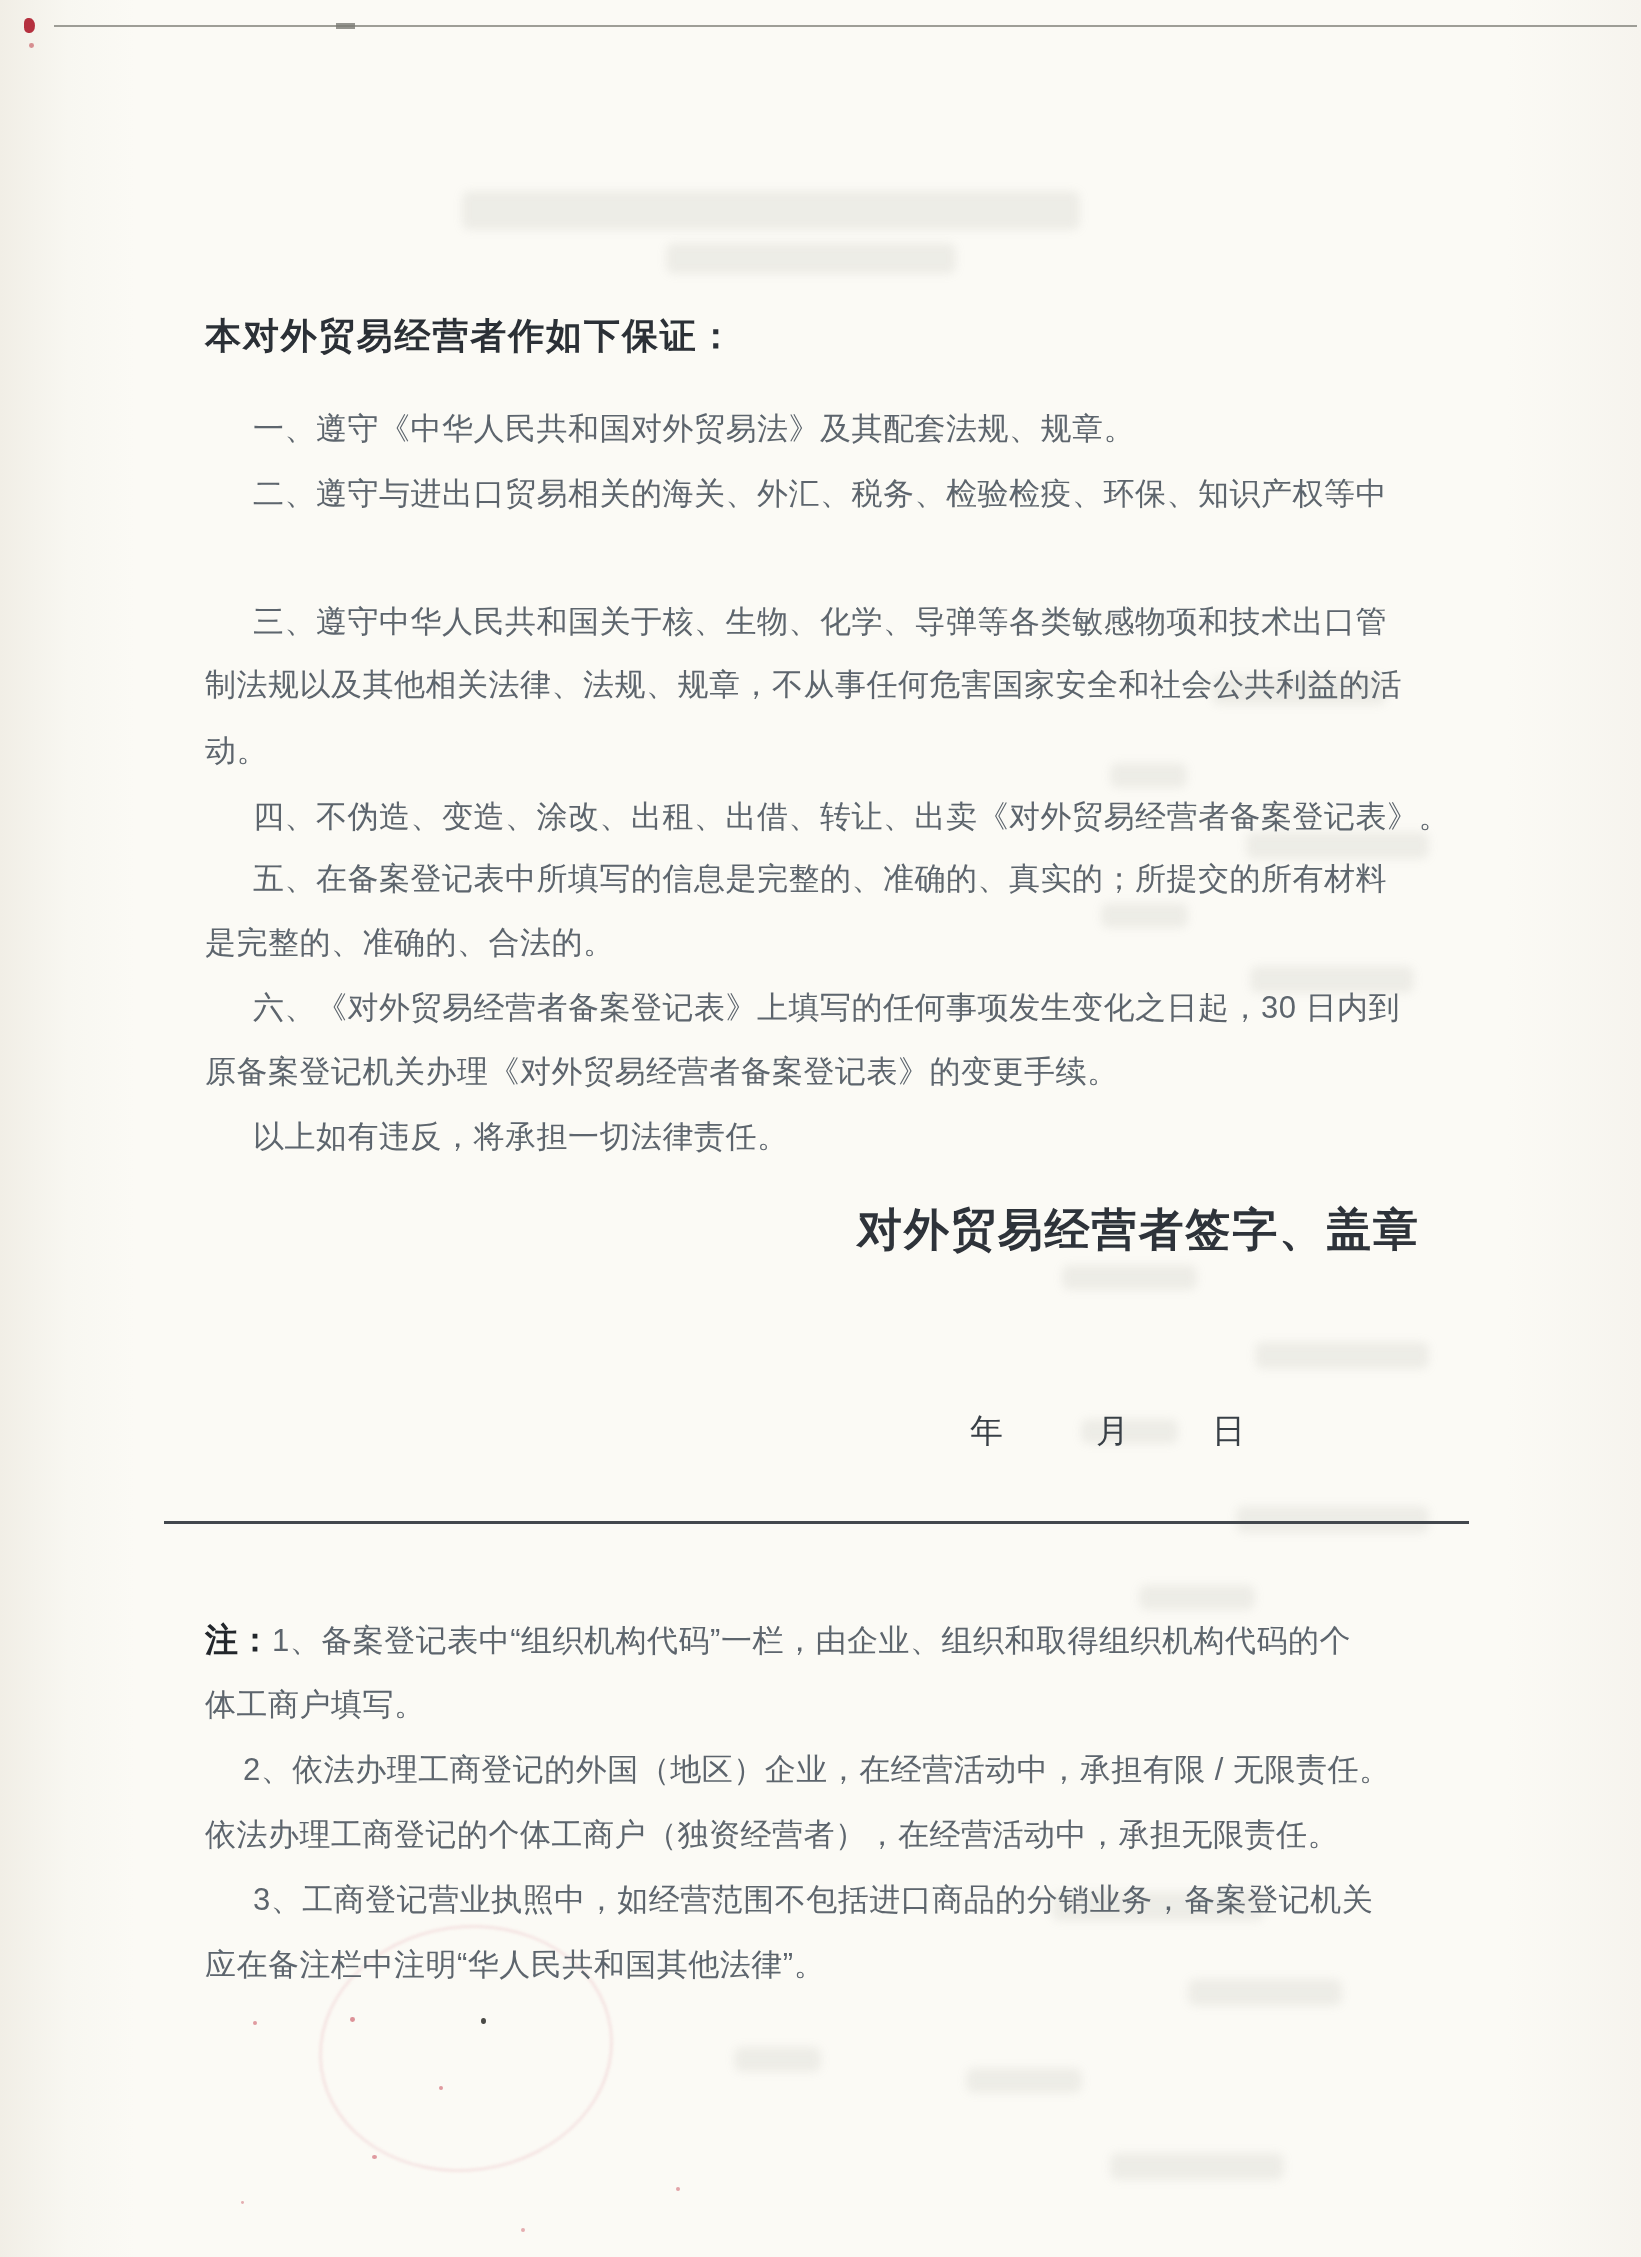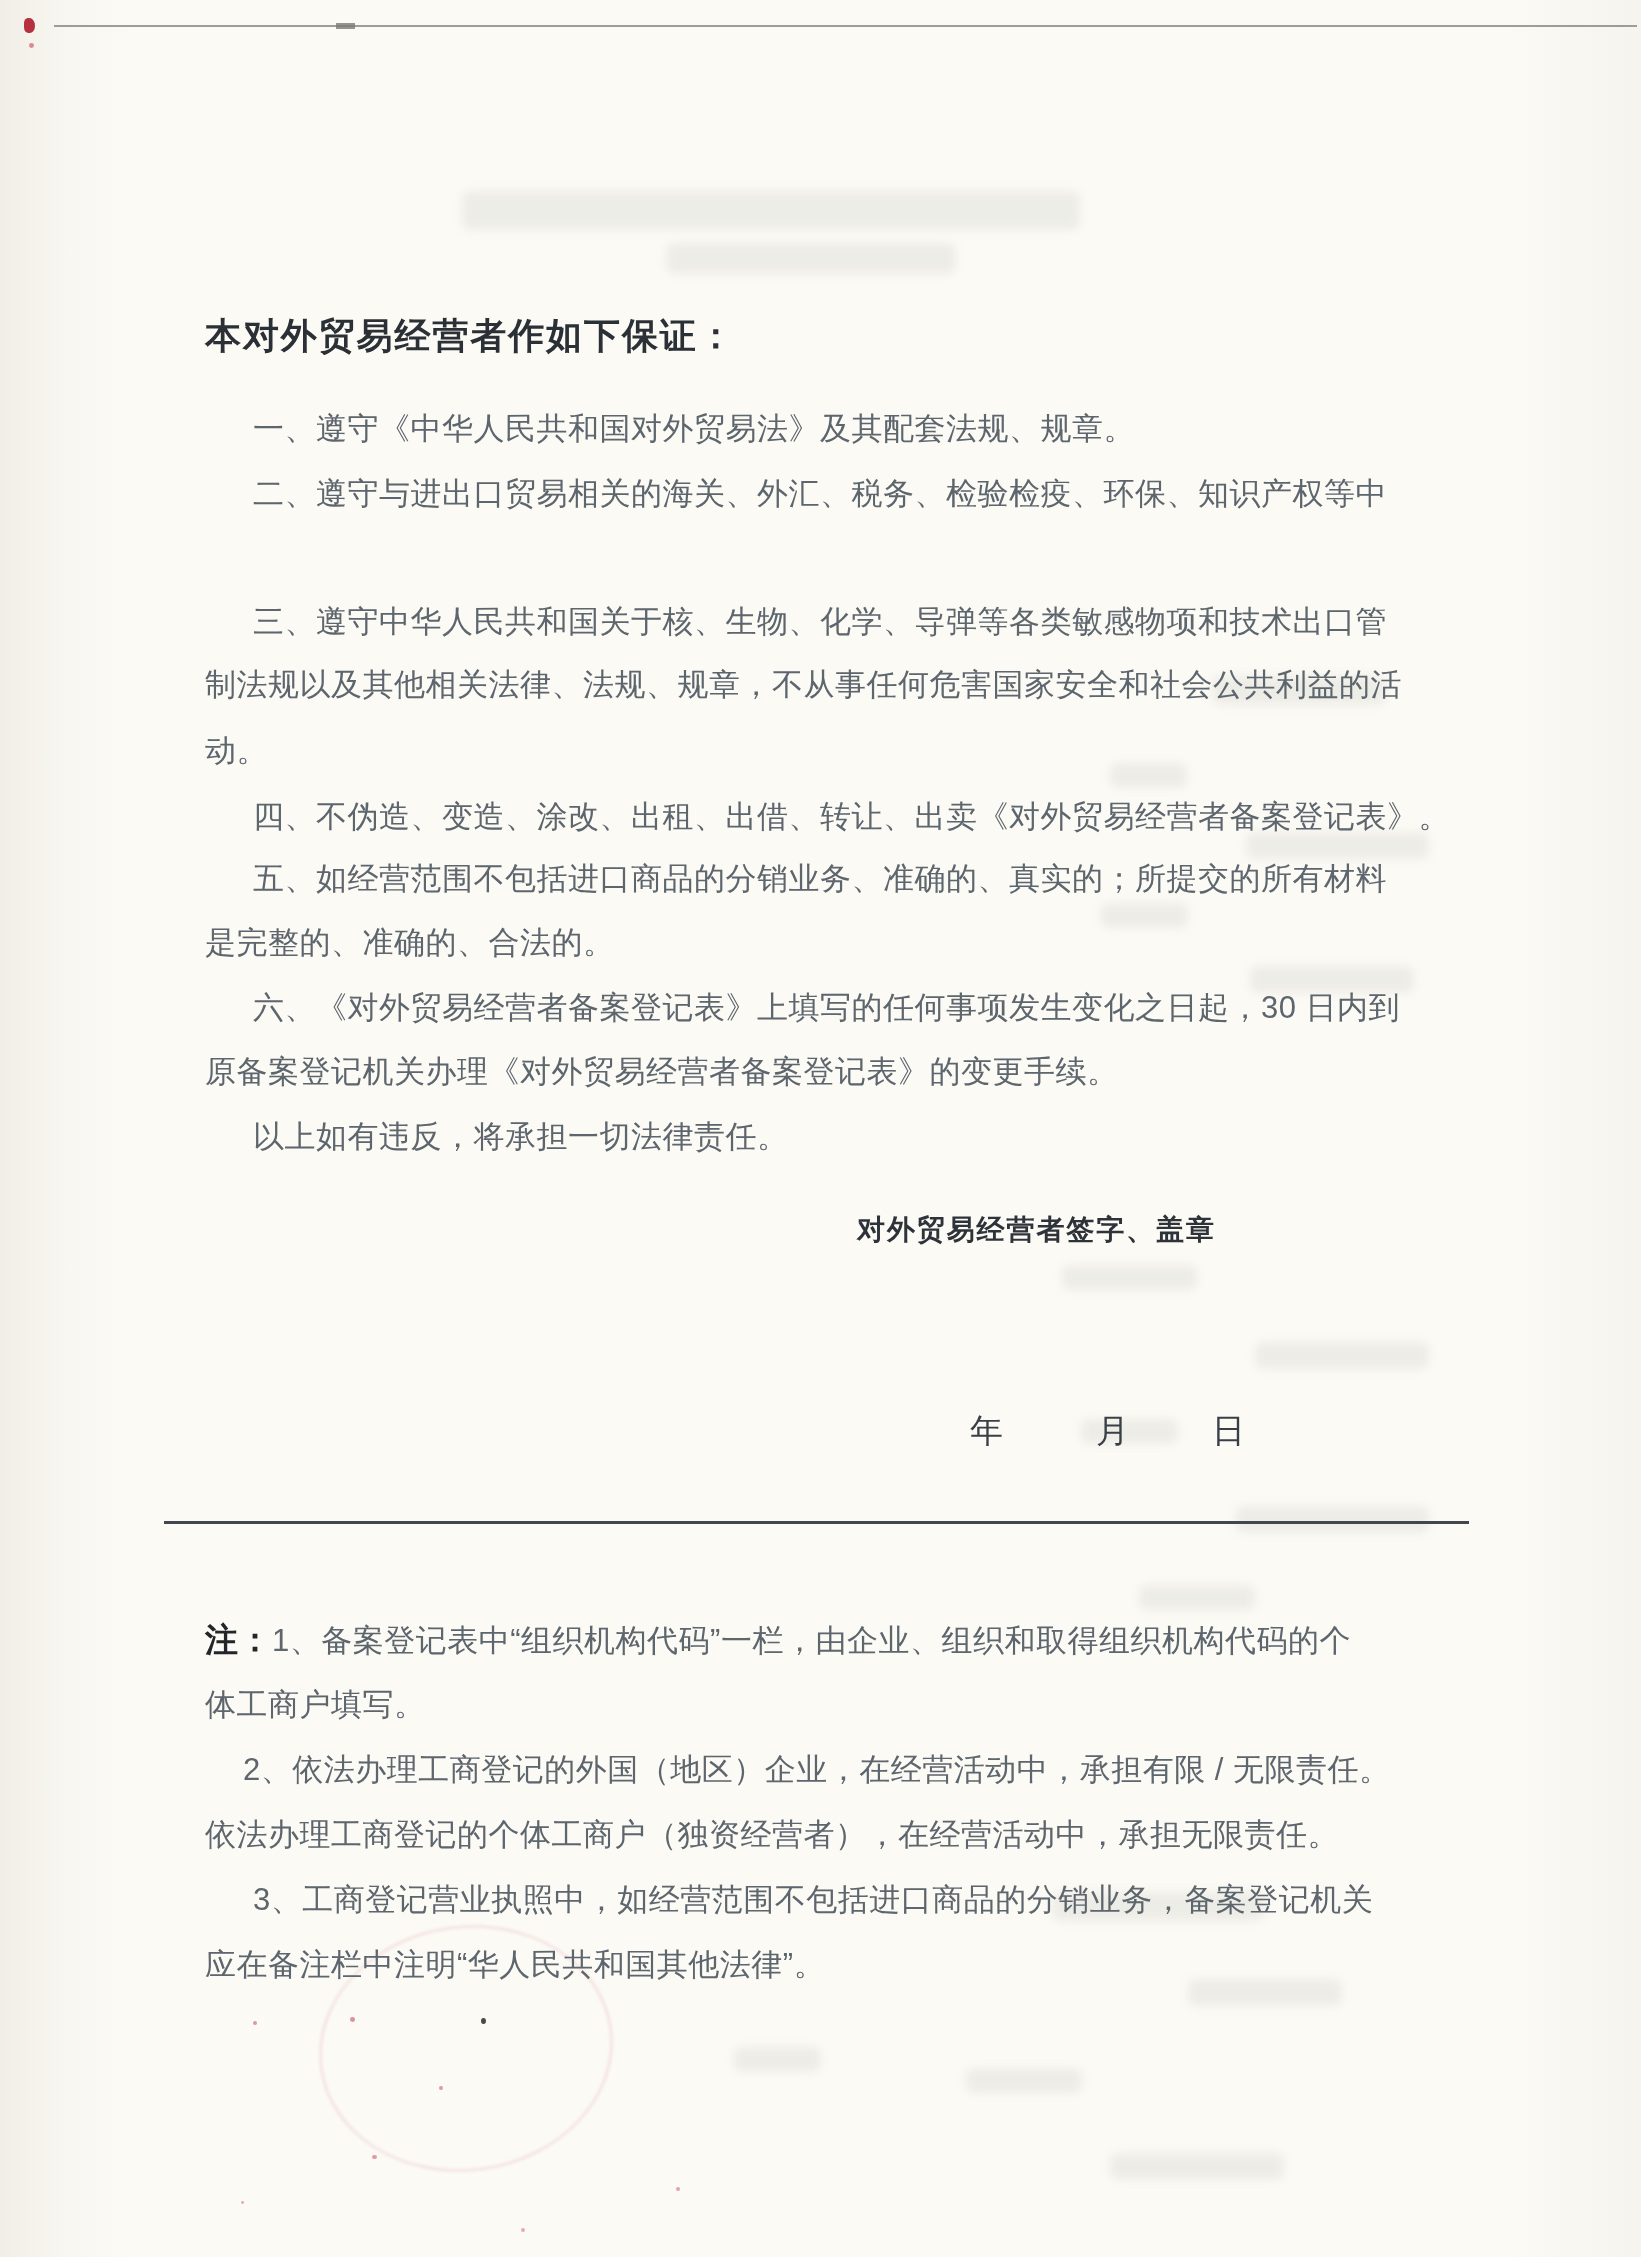--- a/index.html
+++ b/index.html
@@ -25,21 +25,21 @@
   .line{
     position:absolute;white-space:nowrap;
     font-size:31px;line-height:39px;color:#5d656d;
     letter-spacing:0.5px;
   }
   .title{
     font-size:36px;line-height:44px;font-weight:700;color:#2b3036;
     letter-spacing:1.9px;
   }
   .sig{
-    font-size:28px;line-height:42px;font-weight:700;color:#2e333a;
+    font-size:45px;line-height:42px;font-weight:700;color:#2e333a;
     letter-spacing:1.9px;
   }
   .date-char{
     position:absolute;font-size:33px;line-height:41px;color:#383f46;
     letter-spacing:0;
   }
   .divider{
     position:absolute;left:164px;top:1521px;width:1305px;height:2.9px;
     background:#42474d;
   }
@@ -98,21 +98,21 @@
   <div class="speck" style="left:241px;top:2201px;width:2.9px;height:2.9px;background:rgba(195,60,75,.4);"></div>
 
   <div class="line title" style="left:205px;top:314px;">本对外贸易经营者作如下保证：</div>
 
   <div class="line" style="left:253px;top:409px;font-family:Liberation Serif, serif;">一、遵守《中华人民共和国对外贸易法》及其配套法规、规章。</div>
   <div class="line" style="left:253px;top:474px;">二、遵守与进出口贸易相关的海关、外汇、税务、检验检疫、环保、知识产权等中</div>
   <div class="line" style="left:253px;top:602px;">三、遵守中华人民共和国关于核、生物、化学、导弹等各类敏感物项和技术出口管</div>
   <div class="line" style="left:205px;top:665px;">制法规以及其他相关法律、法规、规章，不从事任何危害国家安全和社会公共利益的活</div>
   <div class="line" style="left:205px;top:731px;">动。</div>
   <div class="line" style="left:253px;top:797px;">四、不伪造、变造、涂改、出租、出借、转让、出卖《对外贸易经营者备案登记表》。</div>
-  <div class="line" style="left:253px;top:859px;">五、如经营范围不包括进口商品的分销业务、准确的、真实的；所提交的所有材料</div>
+  <div class="line" style="left:253px;top:859px;">五、在备案登记表中所填写的信息是完整的、准确的、真实的；所提交的所有材料</div>
   <div class="line" style="left:205px;top:923px;">是完整的、准确的、合法的。</div>
   <div class="line" style="left:253px;top:988px;">六、《对外贸易经营者备案登记表》上填写的任何事项发生变化之日起，30 日内到</div>
   <div class="line" style="left:205px;top:1052px;">原备案登记机关办理《对外贸易经营者备案登记表》的变更手续。</div>
   <div class="line" style="left:253px;top:1117px;">以上如有违反，将承担一切法律责任。</div>
 
   <div class="line sig" style="left:857px;top:1209px;">对外贸易经营者签字、盖章</div>
 
   <div class="date-char" style="left:970px;top:1410px;">年</div>
   <div class="date-char" style="left:1096px;top:1410px;">月</div>
   <div class="date-char" style="left:1212px;top:1410px;">日</div>

